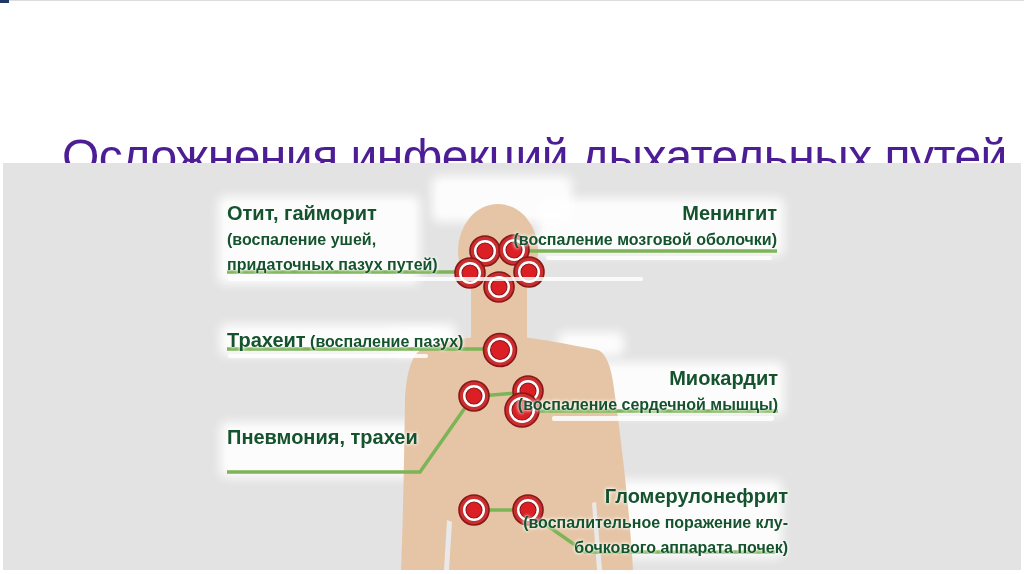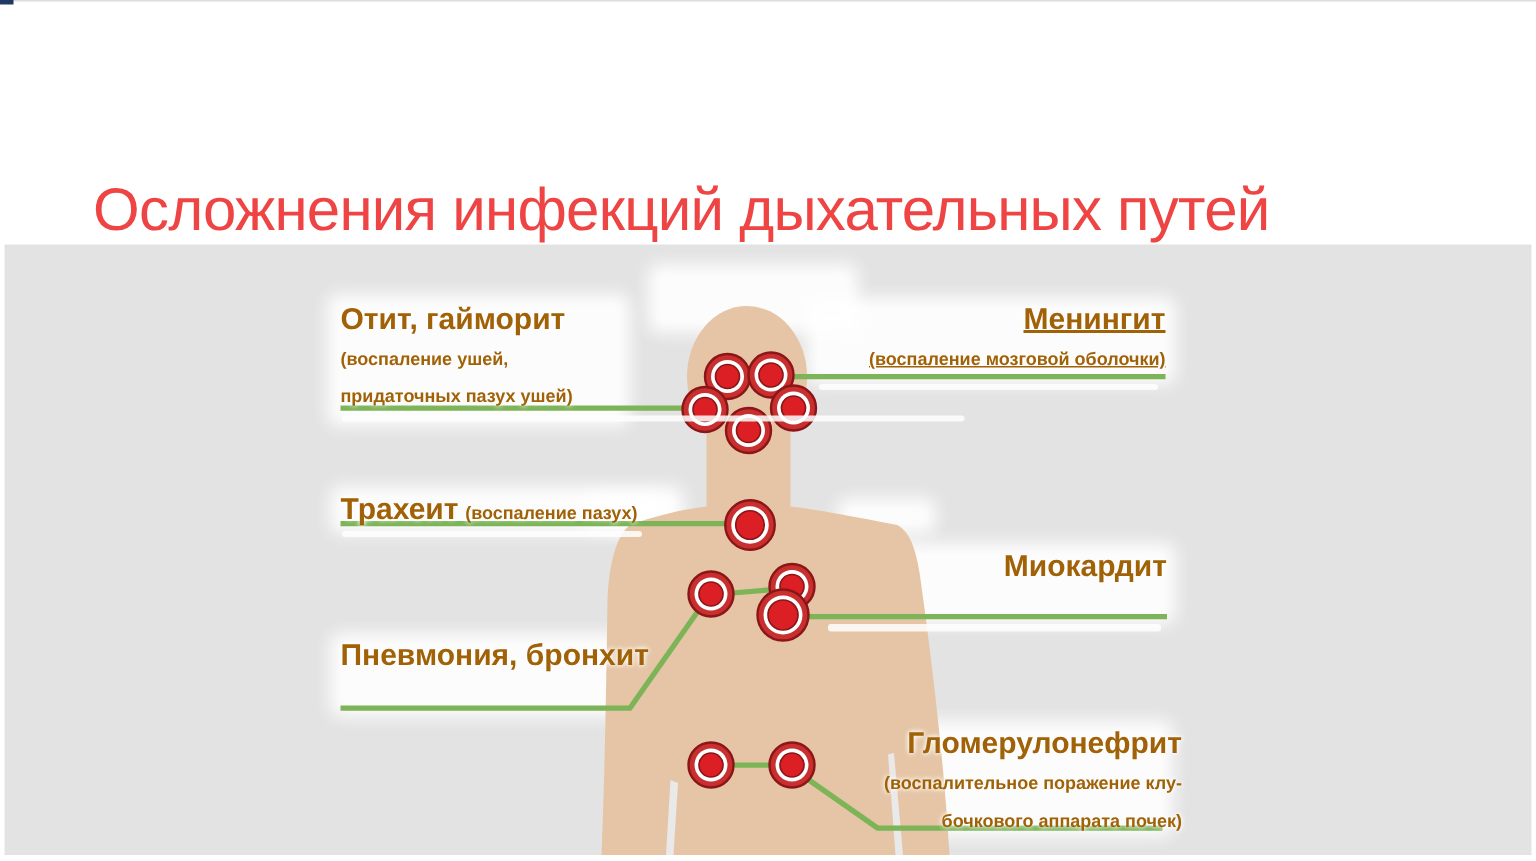--- a/index.html
+++ b/index.html
@@ -4,39 +4,39 @@
 <style>
   html,body{margin:0;padding:0;}
   body{
     width:1024px;height:574px;position:relative;overflow:hidden;
     background:#ffffff;
     font-family:"Liberation Sans","DejaVu Sans",sans-serif;
   }
   .top-edge-line{position:absolute;left:0;top:0;width:1024px;height:1px;background:#dcdcdc;}
   .top-left-accent{position:absolute;left:0;top:0;width:9px;height:3px;background:#203864;}
   .slide-title{
-    position:absolute;left:62px;top:88px;
-    font-size:40px;line-height:50px;font-weight:400;
-    color:#ef4444;letter-spacing:-0.5px;white-space:nowrap;
+    position:absolute;left:62px;top:100px;
+    font-size:48px;line-height:50px;font-weight:400;
+    color:#4c1d95;letter-spacing:-0.5px;white-space:nowrap;
   }
   .diagram-panel{
     position:absolute;left:3px;top:163px;width:1018px;height:407px;
     background:#e3e3e3;z-index:0;
   }
   .white-patch{position:absolute;background:#ffffff;border-radius:8px;filter:blur(5px);opacity:.9;z-index:1;}
   .white-strip{position:absolute;background:#ffffff;opacity:.85;filter:blur(.5px);z-index:3;border-radius:2px;}
   #diagram-svg{position:absolute;left:0;top:0;z-index:2;}
-  .label-block{position:absolute;z-index:4;color:#a16207;white-space:nowrap;
+  .label-block{position:absolute;z-index:4;color:#14532d;white-space:nowrap;
     text-shadow:0 0 3px #fff,0 0 4px #fff;}
   .label-block.right{text-align:right;}
   .lbl-title{font-size:20px;line-height:27px;font-weight:700;}
-  .lbl-sub{font-size:12px;line-height:25px;font-weight:700;}
+  .lbl-sub{font-size:16px;line-height:25px;font-weight:700;}
   .lbl-inline .lbl-title,.lbl-inline .lbl-sub{display:inline;text-align:center;}
   .lbl-otitis{left:227px;top:200px;}
-  .lbl-meningitis{right:247px;top:200px;text-decoration:underline;}
+  .lbl-meningitis{right:247px;top:200px;}
   .lbl-tracheitis{left:227px;top:327px;}
   .lbl-myocarditis{right:246px;top:365px;margin-left:41px;}
   .lbl-pneumonia{left:227px;top:424px;}
   .lbl-glomerulonephritis{right:236px;top:483px;}
 </style>
 </head>
 <body>
 
 <div class="top-edge-line"></div>
 <div class="top-left-accent"></div>
@@ -138,38 +138,39 @@
   </svg>
 
 <div class="white-strip" style="left:228px;top:277px;width:415px;height:4px;"></div>
 <div class="white-strip" style="left:546px;top:256px;width:226px;height:4px;"></div>
 <div class="white-strip" style="left:228px;top:354px;width:200px;height:4px;"></div>
 <div class="white-strip" style="left:552px;top:416px;width:222px;height:5px;"></div>
 
 <div class="label-block lbl-otitis">
   <div class="lbl-title">Отит, гайморит</div>
   <div class="lbl-sub">(воспаление ушей,</div>
-  <div class="lbl-sub">придаточных пазух ушей)</div>
+  <div class="lbl-sub">придаточных пазух путей)</div>
 </div>
 
 <div class="label-block right lbl-meningitis">
   <div class="lbl-title">Менингит</div>
   <div class="lbl-sub">(воспаление мозговой оболочки)</div>
 </div>
 
 <div class="label-block lbl-inline lbl-tracheitis">
   <span class="lbl-title">Трахеит</span>
   <span class="lbl-sub">(воспаление пазух)</span>
 </div>
 
 <div class="label-block right lbl-myocarditis">
   <div class="lbl-title">Миокардит</div>
+  <div class="lbl-sub">(воспаление сердечной мышцы)</div>
 </div>
 
 <div class="label-block lbl-pneumonia">
-  <div class="lbl-title">Пневмония, бронхит</div>
+  <div class="lbl-title">Пневмония, трахеи</div>
 </div>
 
 <div class="label-block right lbl-glomerulonephritis">
   <div class="lbl-title">Гломерулонефрит</div>
   <div class="lbl-sub">(воспалительное поражение клу-</div>
   <div class="lbl-sub">бочкового аппарата почек)</div>
 </div>
 
 </body></html>

